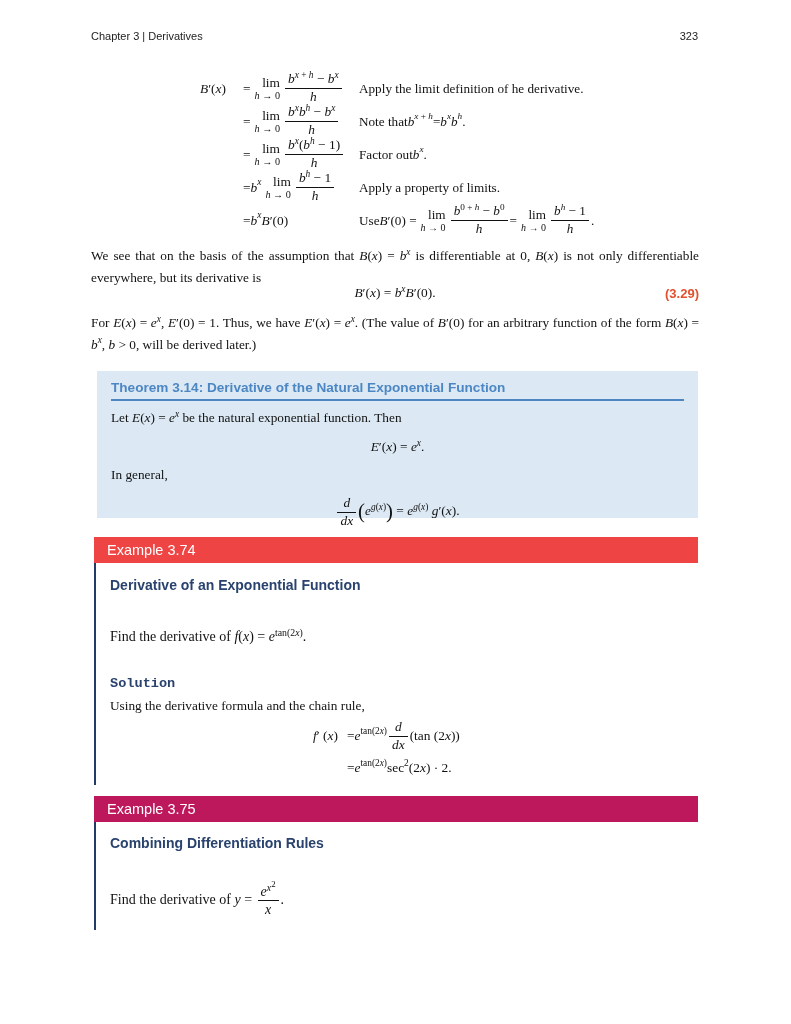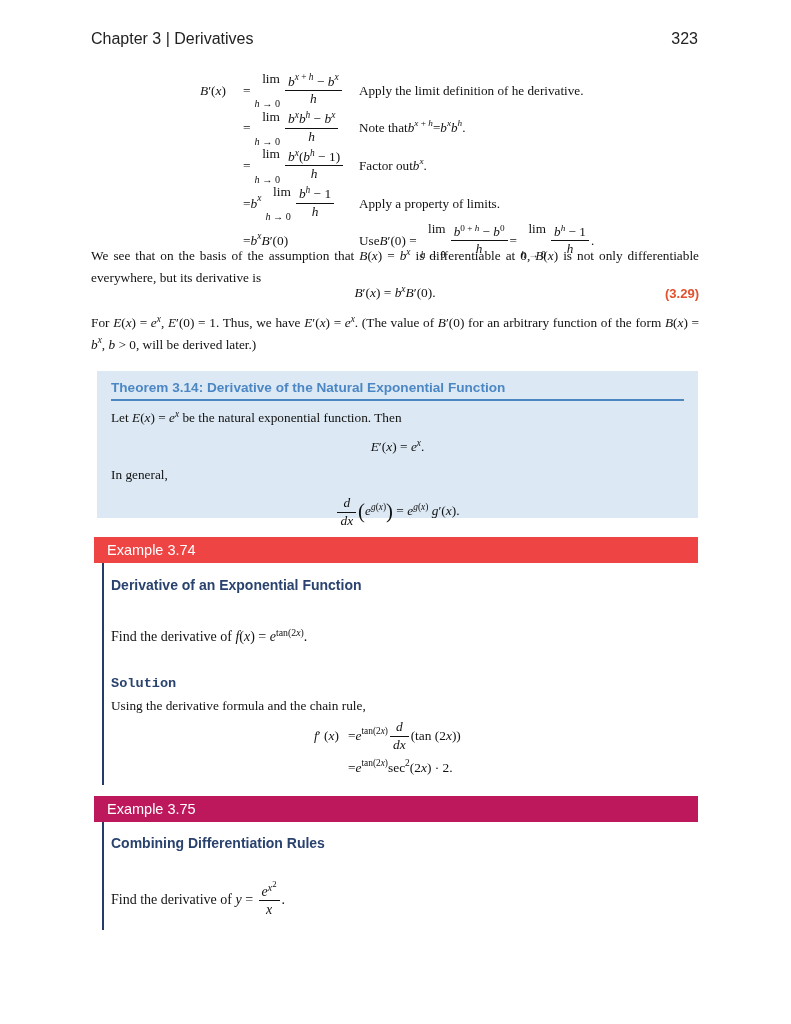--- a/index.html
+++ b/index.html
@@ -5,33 +5,33 @@
   * { margin:0; padding:0; box-sizing:border-box; }
   body { background:#888; font-family:"Liberation Serif", serif; }
   .page {
     position:relative; width:791px; height:1024px; margin:0 auto;
     background:#ffffff; color:#111; overflow:hidden;
   }
   
   .hdr {
     position:absolute; top:30px; left:91px; right:93px;
     display:flex; justify-content:space-between;
-    font-family:"Liberation Sans", sans-serif; font-size:16px; color:#222;
+    font-family:"Liberation Sans", sans-serif; font-size:11px; color:#222;
   }
   
   .math { font-size:13.4px; }
   .math i, .para i, .note i { font-family:"Liberation Serif", serif; font-style:italic; }
   sup { font-size:0.70em; vertical-align:baseline; position:relative; top:-0.55em; line-height:0; }
   sup sup { font-size:0.9em; top:-0.45em; }
   .frac { display:inline-block; vertical-align:middle; text-align:center; line-height:1.1; margin:0 2px; }
   .frac .num { display:block; padding:0 3px 1px; border-bottom:1px solid #111; }
   .frac .den { display:block; padding:1px 3px 0; }
   .lim { display:inline-block; vertical-align:middle; text-align:right; line-height:1; margin:0 3px 0 4px; }
   .lim .l { display:block; }
-  .lim .u { display:block; font-size:0.76em; margin-top:14px; }
+  .lim .u { display:block; font-size:0.76em; margin-top:2px; }
   .big { font-size:1.55em; font-weight:400; vertical-align:middle; position:relative; top:-1px; }
   
   .deriv { position:absolute; top:72px; left:200px; width:498px; }
   .drow { display:grid; grid-template-columns:43px 116px 1fr; min-height:33px; align-items:center; }
   .drow .cell { display:flex; align-items:center; }
   .note { font-size:13.2px; }
   
   .para { position:absolute; left:91px; width:608px; font-size:13.3px; line-height:1.62; text-align:justify; }
   .p1 { top:245px; }
   .p2 { top:312px; }
@@ -51,21 +51,21 @@
     padding-bottom:4px; border-bottom:2px solid #4c87c4; margin-bottom:9px;
   }
   .thm-body { font-size:13.3px; }
   .thm-eq { text-align:center; margin:13px 0 12px; }
   
   .exbar {
     position:absolute; left:94px; width:604px; height:26px;
     display:flex; align-items:center; padding-left:13px;
     font-family:"Liberation Sans", sans-serif; font-size:14.5px; color:#fff;
   }
-  .exbody { position:absolute; left:102px; width:604px; border-left:2px solid; padding-left:7px; }
+  .exbody { position:absolute; left:94px; width:604px; border-left:2px solid; padding-left:14px; }
   .ex-title { font-family:"Liberation Sans", sans-serif; font-weight:bold; font-size:14px; }
   .ex-prompt { font-size:14px; }
   .sol-label { font-family:Liberation Mono, monospace; font-weight:bold; font-size:13.6px; }
   .sol-text { font-size:13.3px; }
   .ex-eqs { display:grid; grid-template-columns:auto auto; justify-content:start; column-gap:9px; margin-left:203px; }
   .ex-eqs .r { display:flex; align-items:center; min-height:31px; }
 </style>
 </head>
 <body>
 

